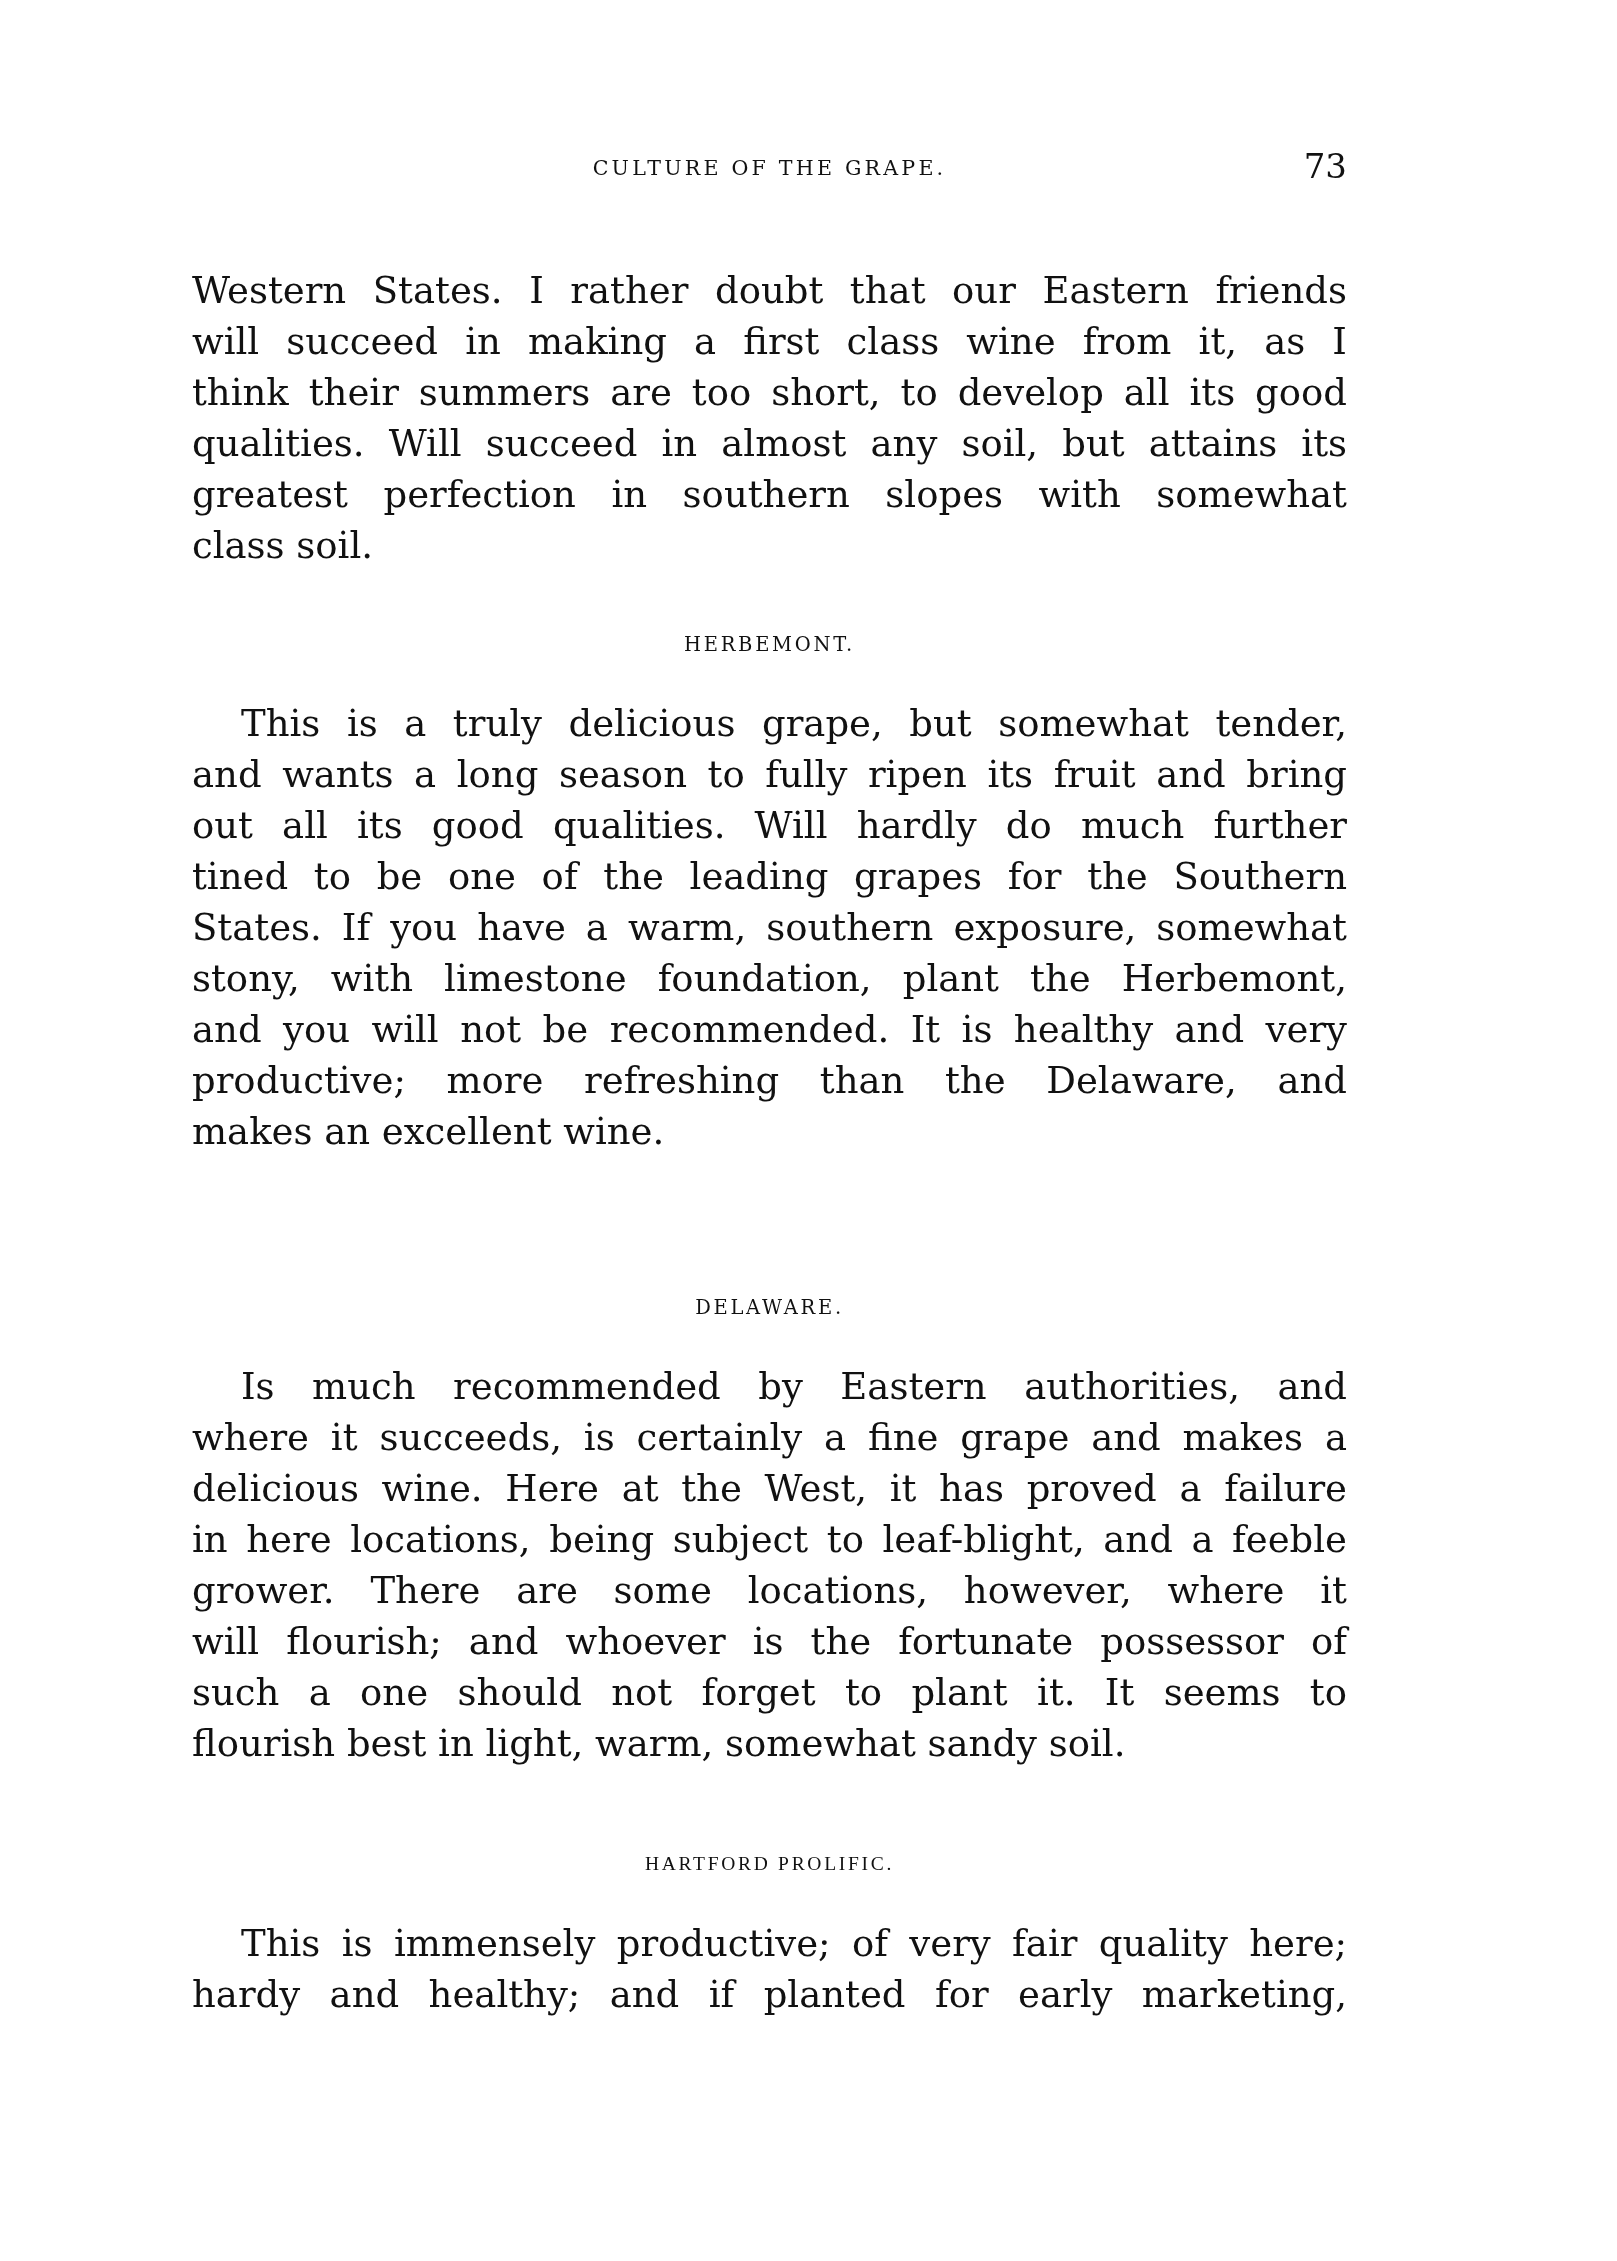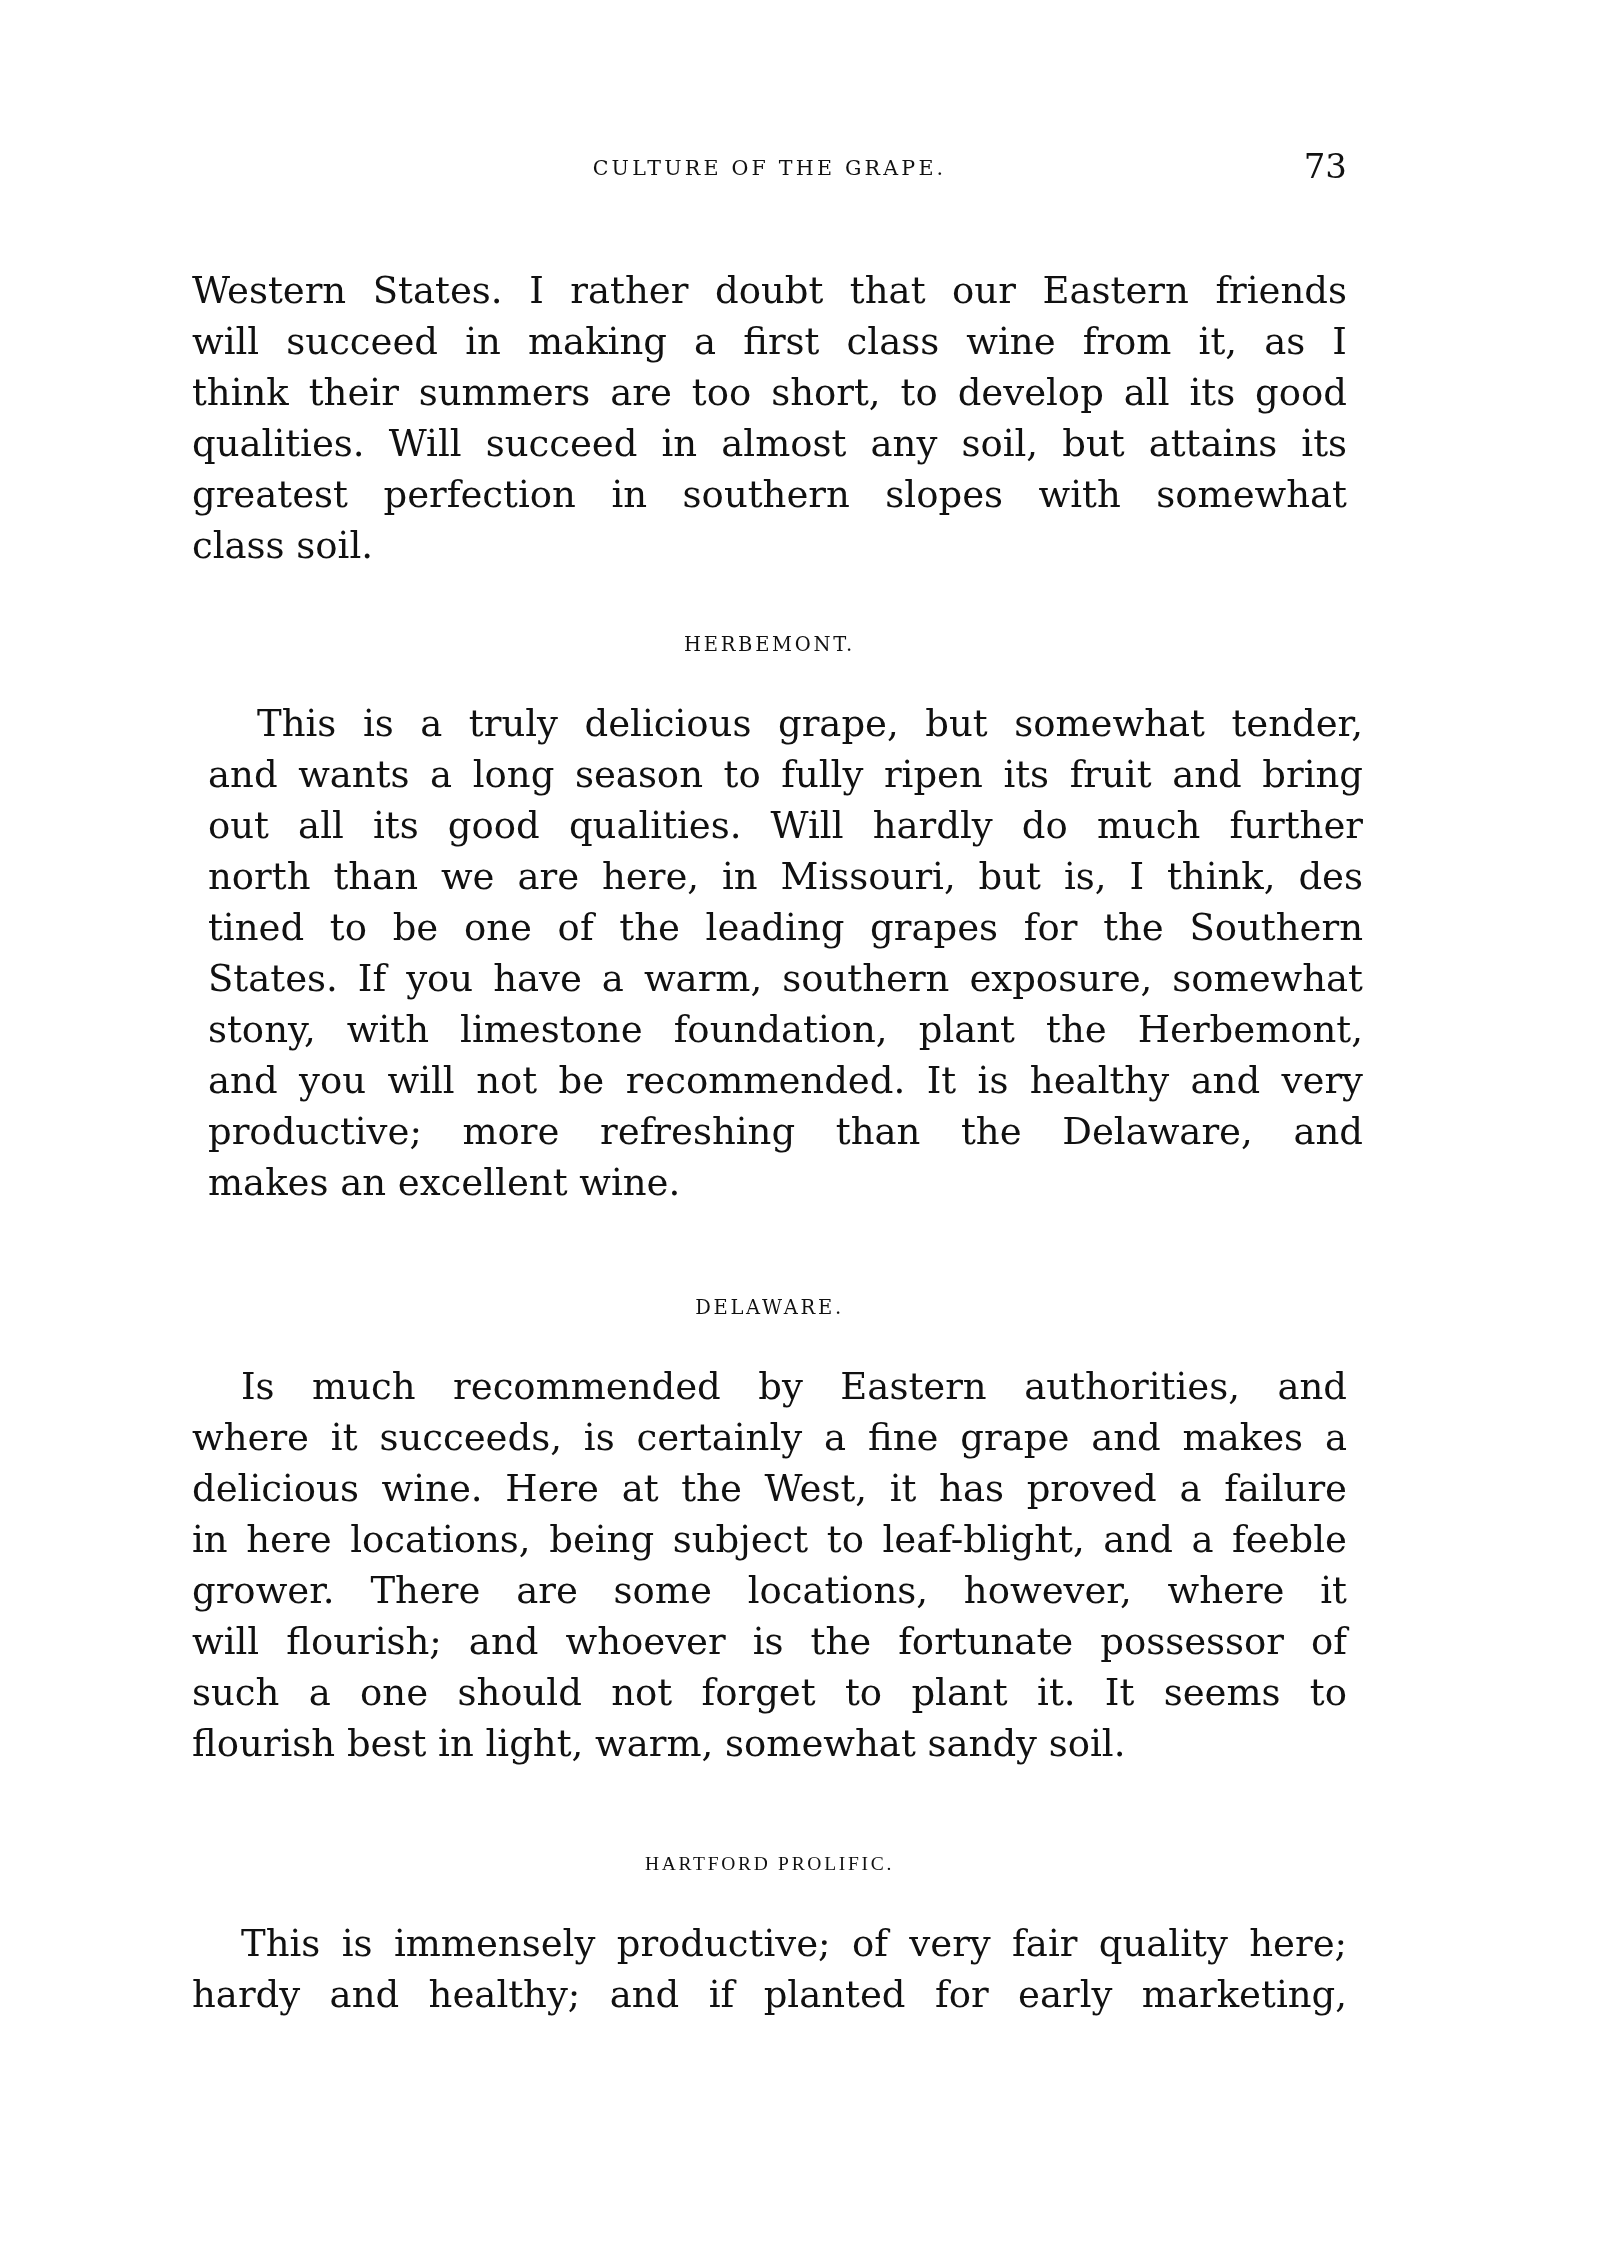--- a/index.html
+++ b/index.html
@@ -27,25 +27,24 @@
   <div class="body" style="top:265px;">
     <span class="line">Western States.  I rather doubt that our Eastern friends</span>
     <span class="line">will succeed in making a first class wine from it, as I</span>
     <span class="line">think their summers are too short, to develop all its good</span>
     <span class="line">qualities.  Will succeed in almost any soil, but attains its</span>
     <span class="line">greatest perfection in southern slopes with somewhat</span>
     <span class="line last">class soil.</span>
   </div>
 
   <div class="section-heading" style="top:633px;">HERBEMONT.</div>
-  <div class="body" style="top:698px;margin-left:16px;">
+  <div class="body" style="top:698px;">
     <span class="line indent">This is a truly delicious grape, but somewhat tender,</span>
     <span class="line">and wants a long season to fully ripen its fruit and bring</span>
     <span class="line">out all its good qualities.  Will hardly do much further</span>
-    <span class="line">north than we are here, in Missouri, but is, I think, des</span>
     <span class="line">tined to be one of the leading grapes for the Southern</span>
     <span class="line">States.  If you have a warm, southern exposure, somewhat</span>
     <span class="line">stony, with limestone foundation, plant the Herbemont,</span>
     <span class="line">and you will not be recommended.  It is healthy and very</span>
     <span class="line">productive; more refreshing than the Delaware, and</span>
     <span class="line last">makes an excellent wine.</span>
   </div>
 
   <div class="section-heading" style="top:1296px;">DELAWARE.</div>
   <div class="body" style="top:1361px;">

